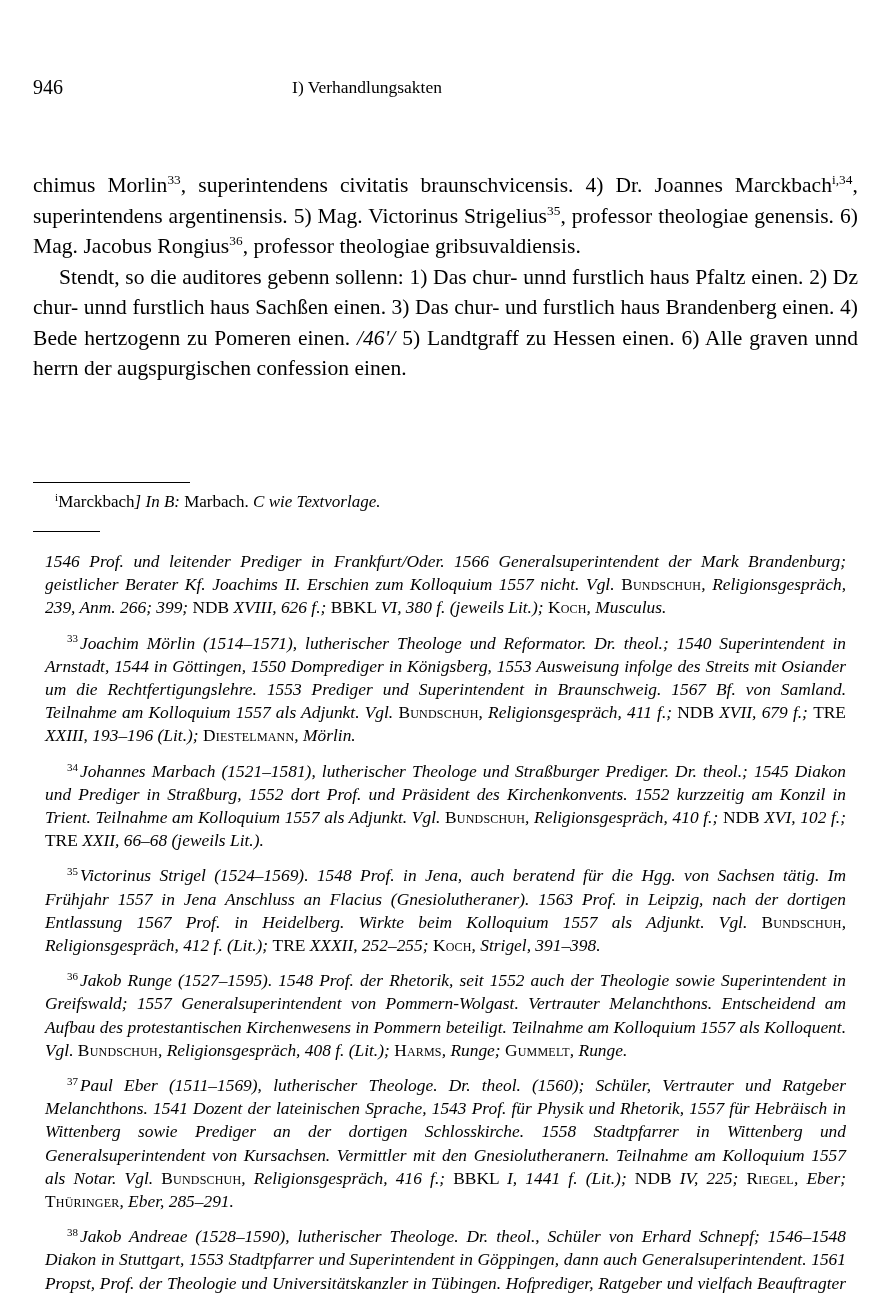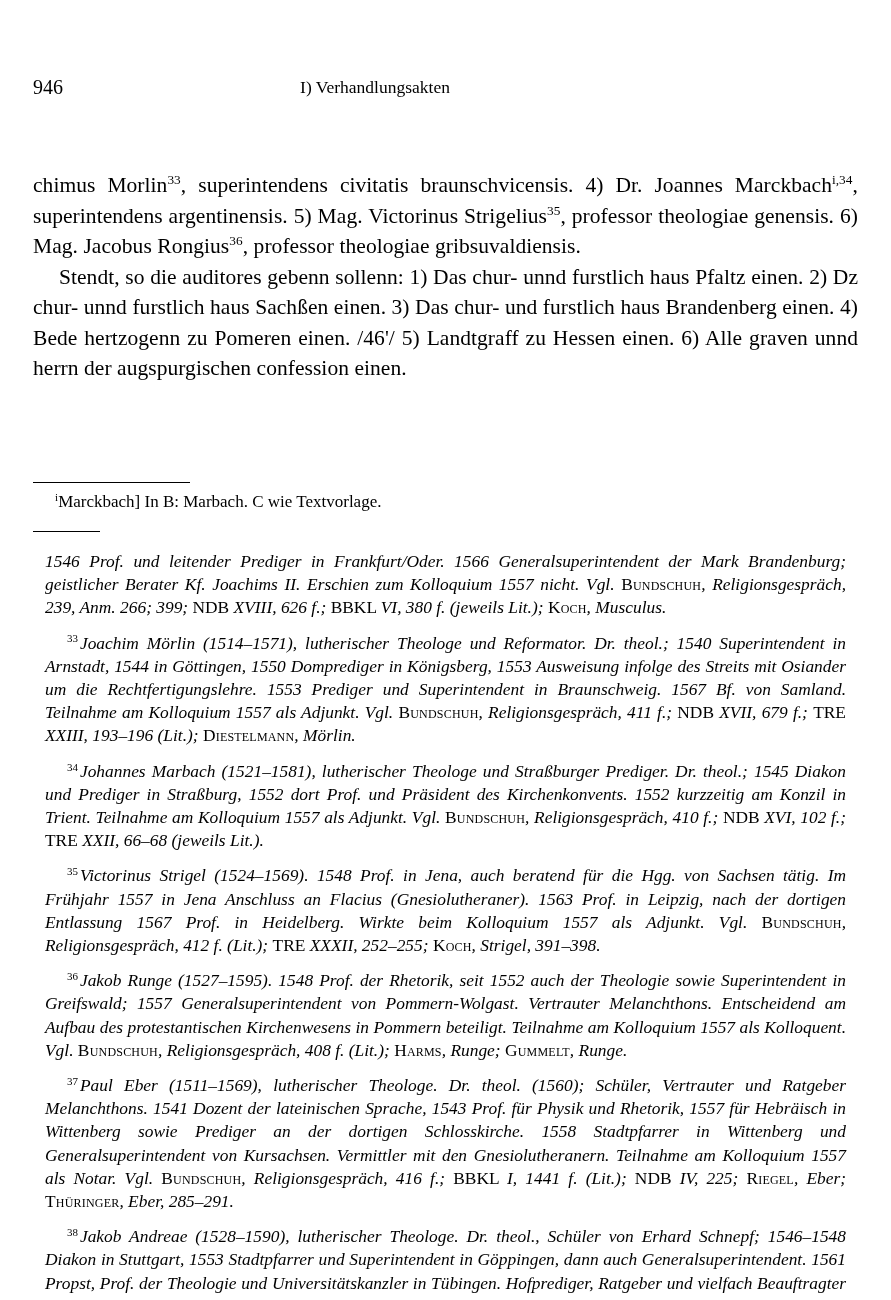--- a/index.html
+++ b/index.html
@@ -31,21 +31,21 @@
     font-size: 20px;
     line-height: 26px;
   }
   .folio-number {
     position: absolute;
     left: 0;
     top: 0;
   }
   .head-title {
     position: absolute;
-    left: 12px;
+    left: 4px;
     top: 0;
     width: 660px;
     text-align: center;
     font-size: 17.5px;
   }
   
   .body-block {
     position: absolute;
     top: 122px;
     left: 33px;
@@ -61,21 +61,21 @@
     margin: 0;
   }
   .body-block p.indent {
     text-indent: 26px;
   }
   sup.fn {
     font-size: 0.62em;
     line-height: 0;
     vertical-align: 0.58em;
   }
-  .it { }
+  .it { font-style: italic; }
   
   .rule {
     position: absolute;
     height: 0;
     border-top: 1.3px solid #000;
   }
   .rule-variants { left: 33px; top: 482px; width: 157px; }
   .rule-notes    { left: 33px; top: 531px; width: 67px; }
   
   .variant-apparatus {

